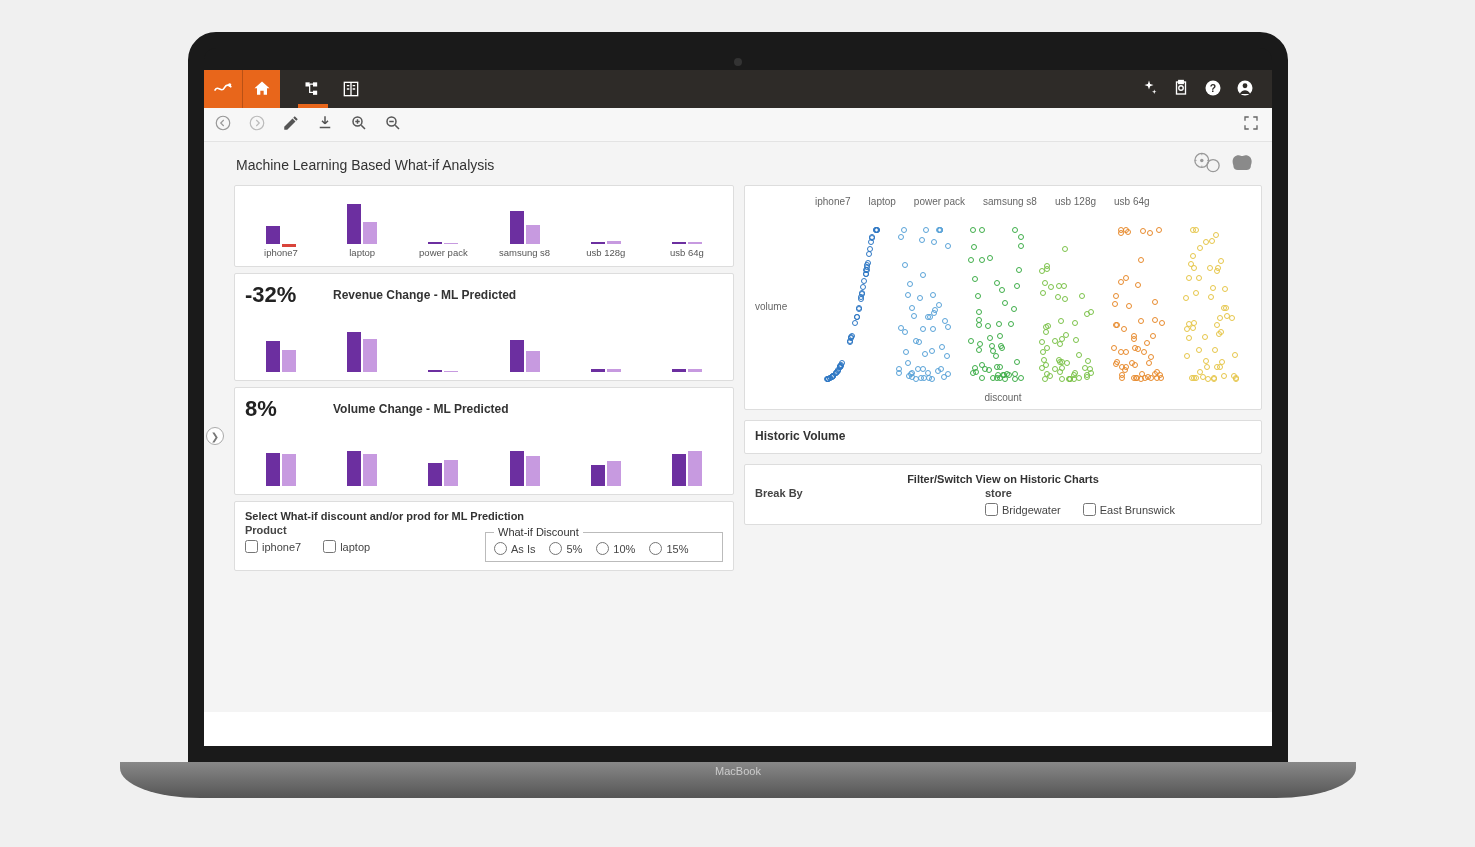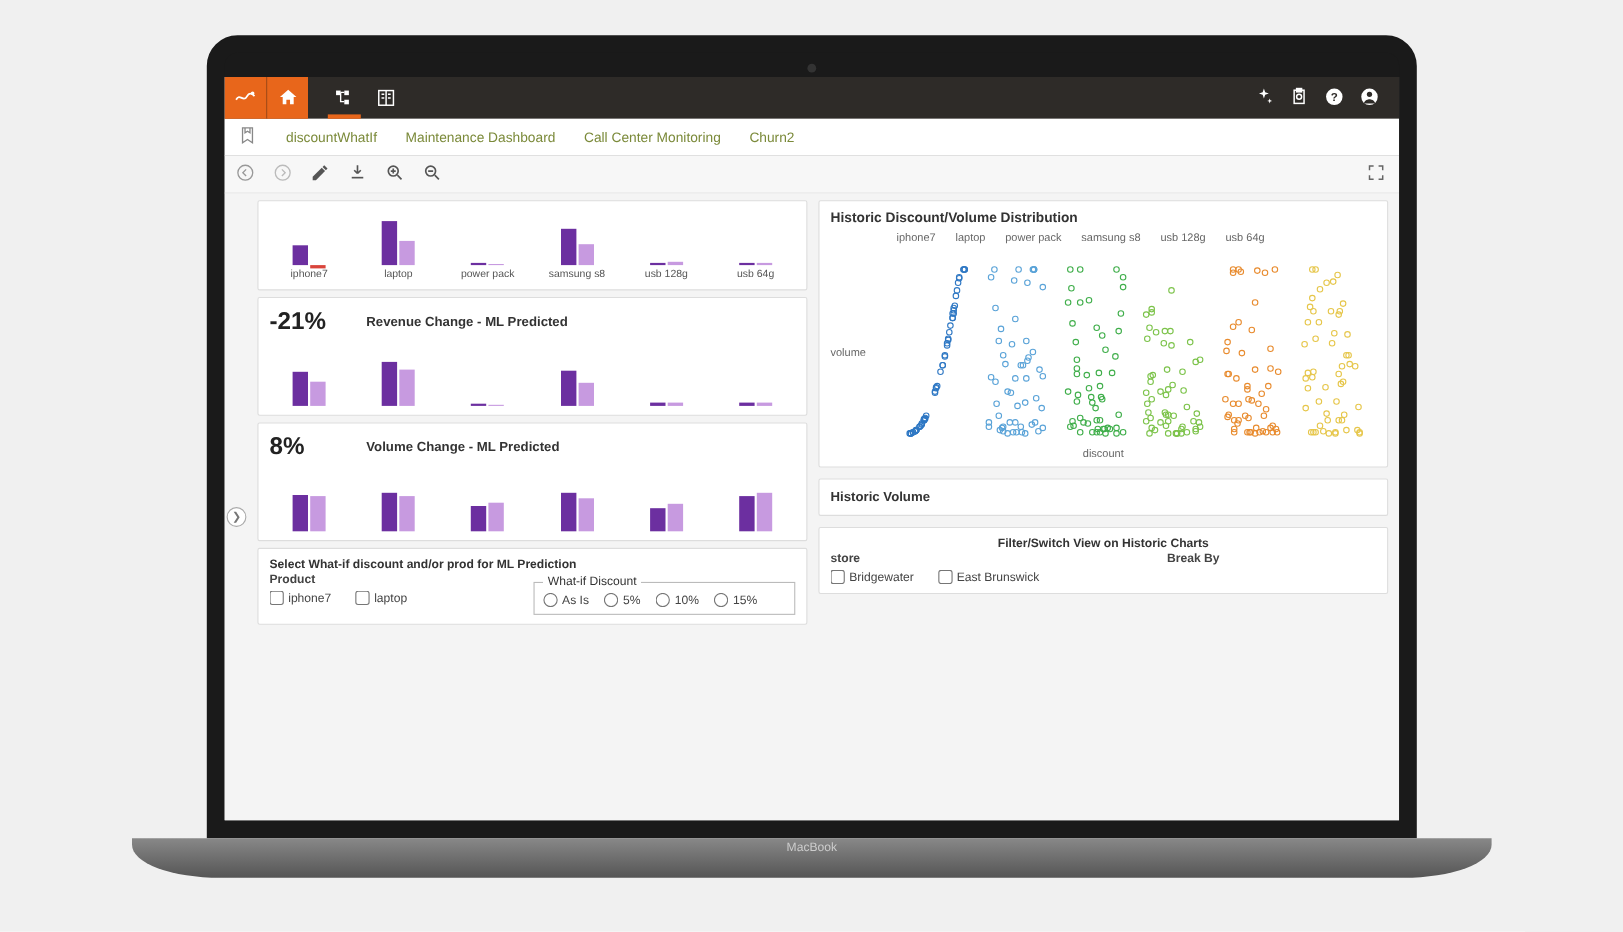--- a/index.html
+++ b/index.html
@@ -130,32 +130,20 @@
           <span class="ico">
             <svg class="ico" viewBox="0 0 24 24" fill="#fff">
                 <circle cx="12" cy="12" r="10"></circle>
                 <circle cx="12" cy="9" r="3.2" fill="#2e2b28"></circle>
                 <path d="M5 20c1.5-4 5-5 7-5s5.5 1 7 5" fill="#2e2b28"></path>
               </svg>
           </span>
         </div>
       </div>
 
-      <div class="tabs-bar">
-        <span class="bk">
-          <svg class="ico" viewBox="0 0 24 24" fill="none" stroke="#888" stroke-width="1.6">
-              <path d="M6 3h12v18l-6-4-6 4z"></path>
-              <path d="M9 3v6l3-2 3 2V3"></path>
-            </svg>
-        </span>
-        <a>discountWhatIf</a>
-        <a>Maintenance Dashboard</a>
-        <a>Call Center Monitoring</a>
-        <a>Churn2</a>
-      </div>
 
       <div class="toolbar-row">
         <span class="ico"><svg class="ico" viewBox="0 0 24 24" fill="none" stroke="#999" stroke-width="1.6">
               <circle cx="12" cy="12" r="9"></circle>
               <path d="M13 8l-4 4 4 4"></path>
             </svg></span>
         <span class="ico"><svg class="ico" viewBox="0 0 24 24" fill="none" stroke="#bbb" stroke-width="1.6">
               <circle cx="12" cy="12" r="9"></circle>
               <path d="M11 8l4 4-4 4"></path>
             </svg></span>
@@ -176,20 +164,34 @@
               <path d="M15 15l5 5M7 10h6"></path>
             </svg></span>
         <span class="ico right-ico"><svg class="ico" viewBox="0 0 24 24" fill="none" stroke="#666" stroke-width="1.8">
               <path d="M4 9V4h5M20 9V4h-5M4 15v5h5M20 15v5h-5"></path>
             </svg></span>
       </div>
 
       <div class="content">
         <div class="slide-handle">❯</div>
 
+        <div class="page-title-row">
+          <div class="page-title">Machine Learning Based What-if Analysis</div>
+          <div class="brain-icons">
+            <span><svg width="26" height="22" viewBox="0 0 30 24" fill="#999">
+                  <circle cx="9" cy="9" r="8" fill="none" stroke="#999" stroke-width="1.5"></circle>
+                  <circle cx="9" cy="9" r="2"></circle>
+                  <path d="M9 3v-2M9 17v-2M3 9h-2M17 9h-2" stroke="#999"></path>
+                  <circle cx="22" cy="15" r="7" fill="none" stroke="#999" stroke-width="1.5"></circle>
+                </svg></span>
+            <span><svg width="26" height="22" viewBox="0 0 30 24" fill="#8a8a8a">
+                  <path d="M10 3c-4 0-7 3-7 7 0 3 1 4 1 6 0 2 2 4 5 4h10c3 0 5-2 5-4 0-2 1-3 1-6 0-4-3-7-7-7-2 0-3 1-4 1s-2-1-4-1z"></path>
+                </svg></span>
+          </div>
+        </div>
 
         <div class="grid">
 
           <div class="col-left">
             <div class="card">
               <div class="barset">
                   <div class="grp">
                     <div class="bars">
                       <div class="bar actual" style="height: 17.6px;"></div>
                       <div class="bar pred" style="height: 3px; background: rgb(217, 68, 59); margin-bottom: -3px;"></div>
@@ -229,21 +231,21 @@
                       <div class="bar actual" style="height: 1.76px;"></div>
                       <div class="bar pred" style="height: 1.76px;"></div>
                     </div>
                     <div class="cat-lbl">usb 64g</div>
                   </div>
                 </div>
             </div>
 
             <div class="card">
               <div class="kpi-head">
-                <div class="kpi-val">-21%</div>
+                <div class="kpi-val">-32%</div>
                 <div class="kpi-title">Revenue Change - ML Predicted</div>
               </div>
               <div class="barset">
                   <div class="grp">
                     <div class="bars">
                       <div class="bar actual" style="height: 30.8px;"></div>
                       <div class="bar pred" style="height: 22px;"></div>
                     </div>
                   </div>
                   <div class="grp">
@@ -342,21 +344,20 @@
                       <label class="chk"><input type="radio" name="disc" style="">10%</label>
                       <label class="chk"><input type="radio" name="disc" style="">15%</label>
                     </div>
                 </fieldset>
               </div>
             </div>
           </div>
 
           <div class="col-right">
             <div class="card scatter-card">
-              <div class="title">Historic Discount/Volume Distribution</div>
               <div class="scatter-legend" id="scatter-legend">
                   <span style="color: rgb(102, 102, 102);">iphone7</span>
                   <span style="color: rgb(102, 102, 102);">laptop</span>
                   <span style="color: rgb(102, 102, 102);">power pack</span>
                   <span style="color: rgb(102, 102, 102);">samsung s8</span>
                   <span style="color: rgb(102, 102, 102);">usb 128g</span>
                   <span style="color: rgb(102, 102, 102);">usb 64g</span>
                 </div>
               <div class="scatter-area">
                 <div class="axis-y">volume</div>
@@ -698,29 +699,29 @@
 
             <div class="donuts">
               <div class="card donut-card">
                 <div class="title">Historic Volume</div>
               </div>
             </div>
 
             <div class="card filter-card">
               <div class="sect" style="text-align:center;">Filter/Switch View on Historic Charts</div>
               <div style="display:flex; gap:40px; margin-top:2px;">
+                <div style="flex:1;">
+                  <div class="field-group-title">Break By</div>
+                </div>
                 <div style="flex:1.4;">
                   <div class="field-group-title">store</div>
                   <div class="opts" id="store-opts">
                       <label class="chk"><input type="checkbox" style="">Bridgewater</label>
                       <label class="chk"><input type="checkbox" style="">East Brunswick</label>
                     </div>
-                </div>
-                <div style="flex:1;">
-                  <div class="field-group-title">Break By</div>
                 </div>
               </div>
             </div>
           </div>
         </div>
       </div>
     </div>
   </div>
   <div class="base"><span>MacBook</span></div>
 </div>

